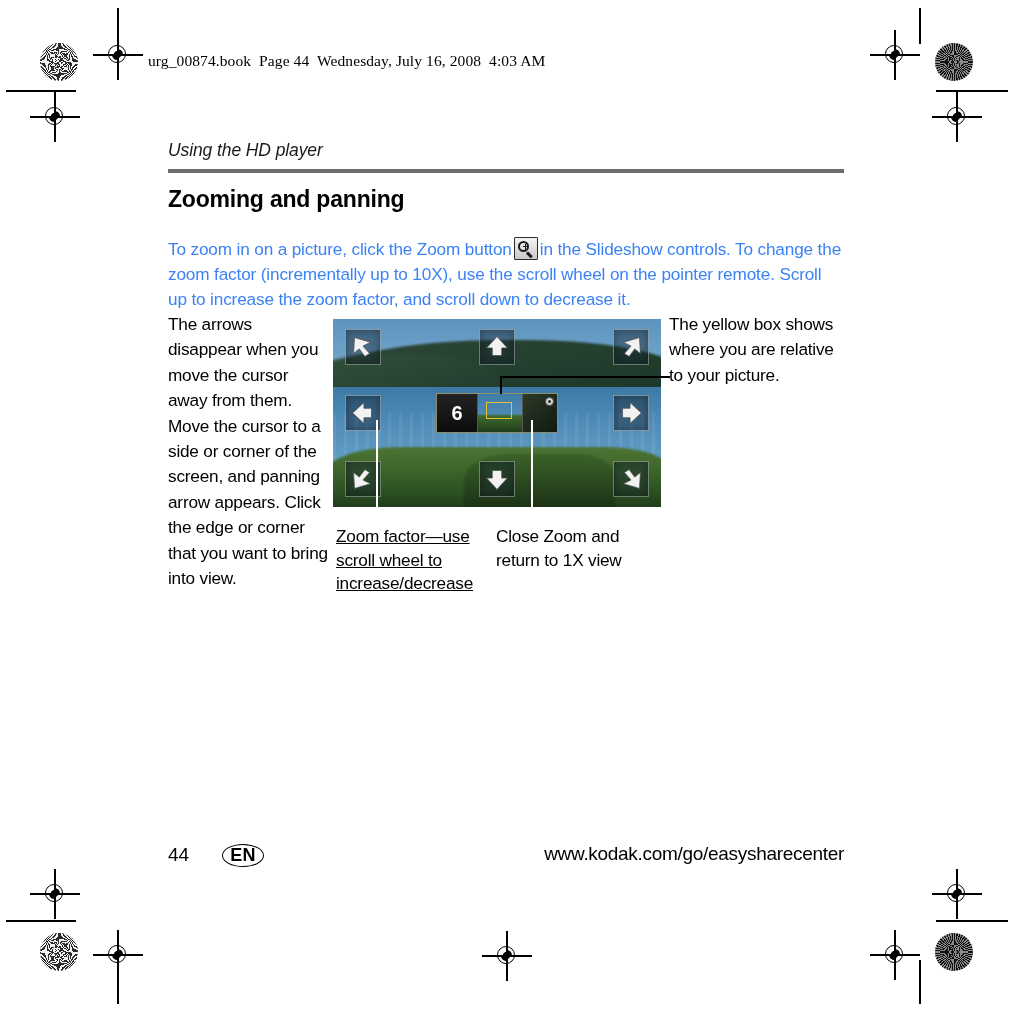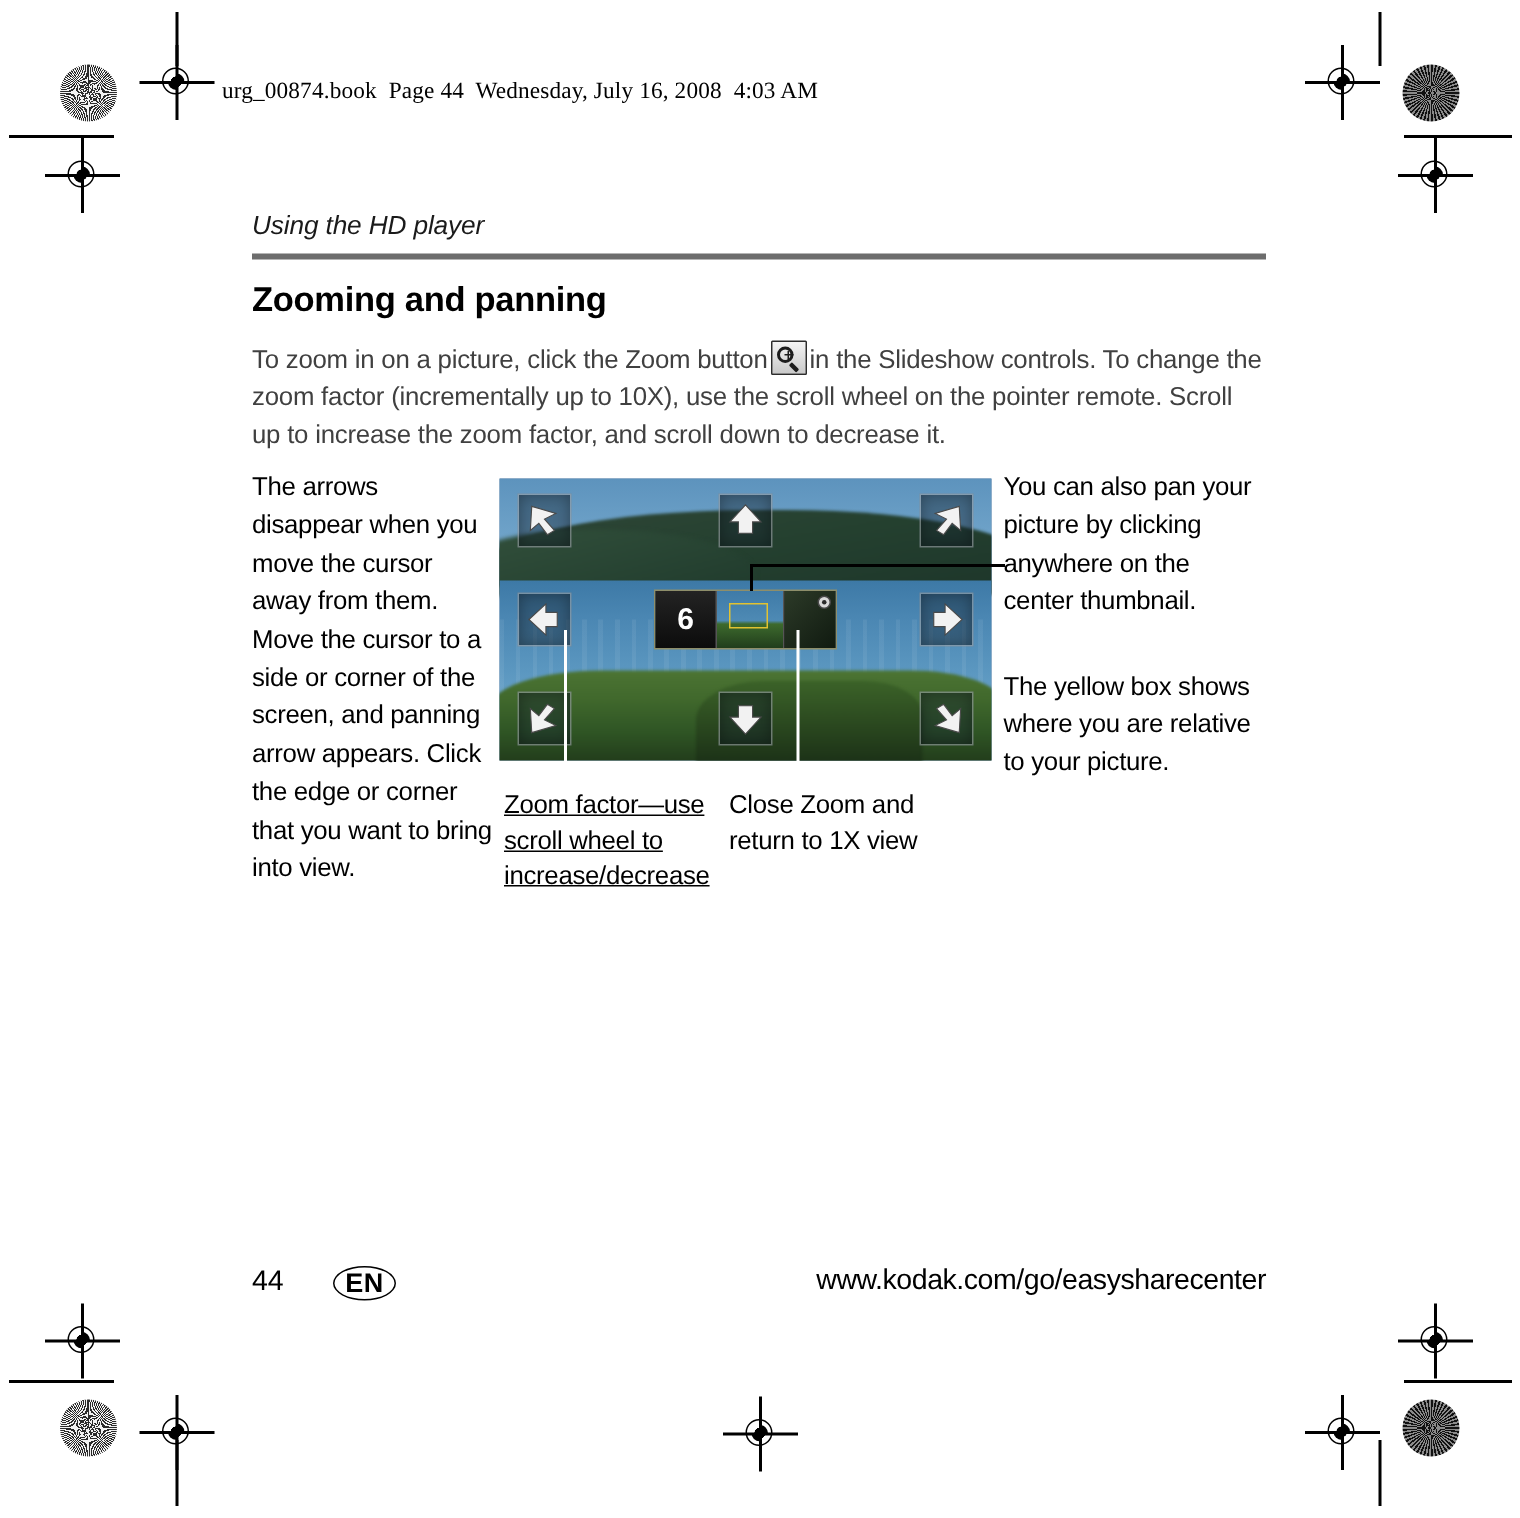--- a/index.html
+++ b/index.html
@@ -124,25 +124,25 @@
     background: #6d6d6d;
     width: 676px;
   }
   .section-title {
     margin-top: 13px;
     font-size: 23px;
     font-weight: bold;
     letter-spacing: -0.2px;
   }
   .body-text {
-    margin-top: 14px;
+    margin-top: 24px;
     font-size: 17.2px;
     line-height: 25px;
     letter-spacing: -0.15px;
-    color: #404040;
+    color: #3b82f6;
   }
 
   
   .inline-zoom-btn {
     display: inline-block;
     width: 22px;
     height: 21px;
     vertical-align: -5px;
     border: 1.5px solid #2c2c2c;
     background: linear-gradient(#f4f4f4, #c9c9c9);
@@ -381,21 +381,21 @@
   .leader-white { position: absolute; background: #ffffff; }
 
   
   .caption {
     position: absolute;
     font-size: 17.2px;
     line-height: 23.5px;
     letter-spacing: -0.2px;
   }
   .caption-zoom  { left: 168px; top: 213px; width: 160px; text-decoration: underline; }
-  .caption-close { left: 318px; top: 213px; width: 160px; }
+  .caption-close { left: 328px; top: 213px; width: 160px; }
 
   
   .footer {
     position: absolute;
     left: 168px;
     top: 840px;
     width: 676px;
     height: 34px;
   }
   .folio {
@@ -518,21 +518,20 @@
 </div>
 
 <div class="figure-block">
 
   <div class="col-left">
     <p>The arrows disappear when you move the cursor away from them.</p>
     <p>Move the cursor to a side or corner of the screen, and panning arrow appears. Click the edge or corner that you want to bring into view.</p>
   </div>
 
   <div class="col-right">
-    <p>You can also pan your picture by clicking anywhere on the center thumbnail.</p>
     <p>The yellow box shows where you are relative to your picture.</p>
   </div>
 
   <div class="screenshot">
     <div class="sky"></div>
     <div class="hill"></div>
     <div class="hill2"></div>
     <div class="lake"></div>
     <div class="trees"></div>
     <div class="trees2"></div>

